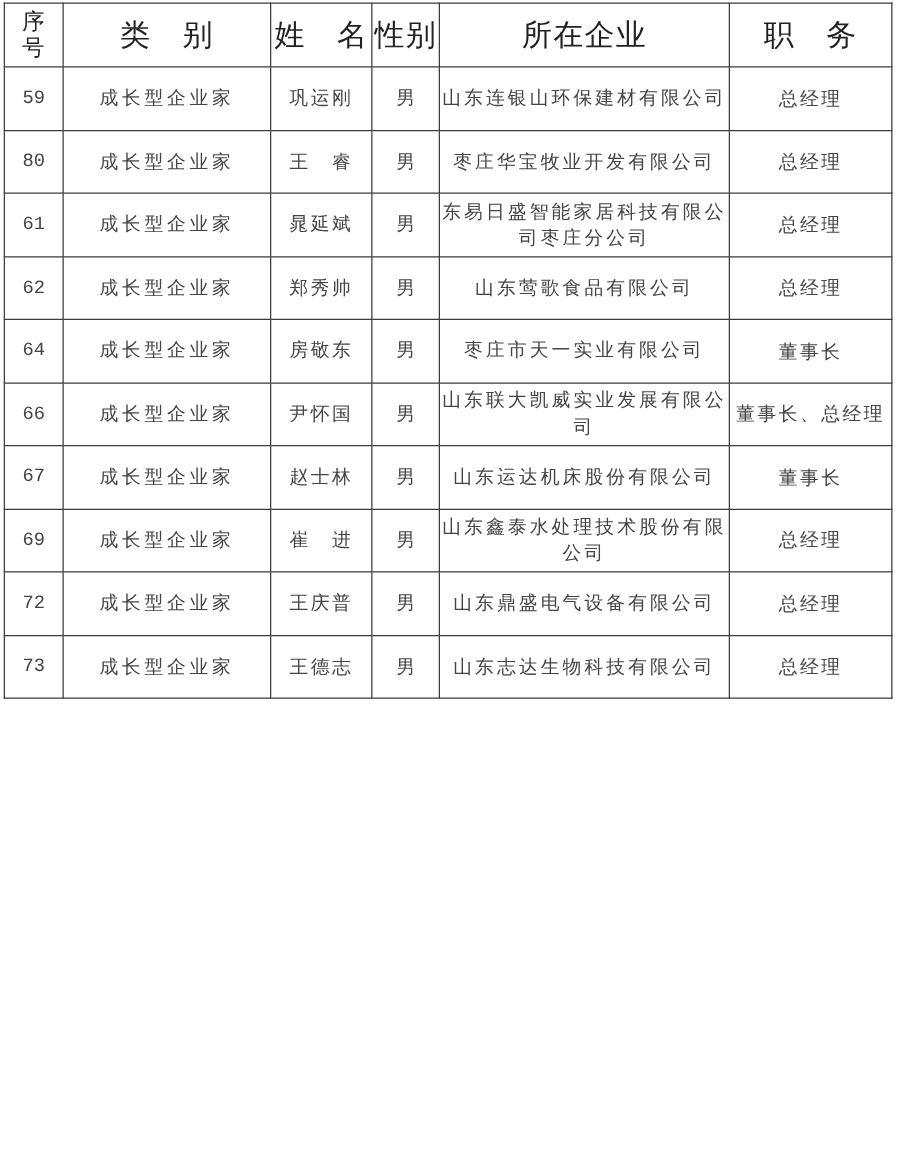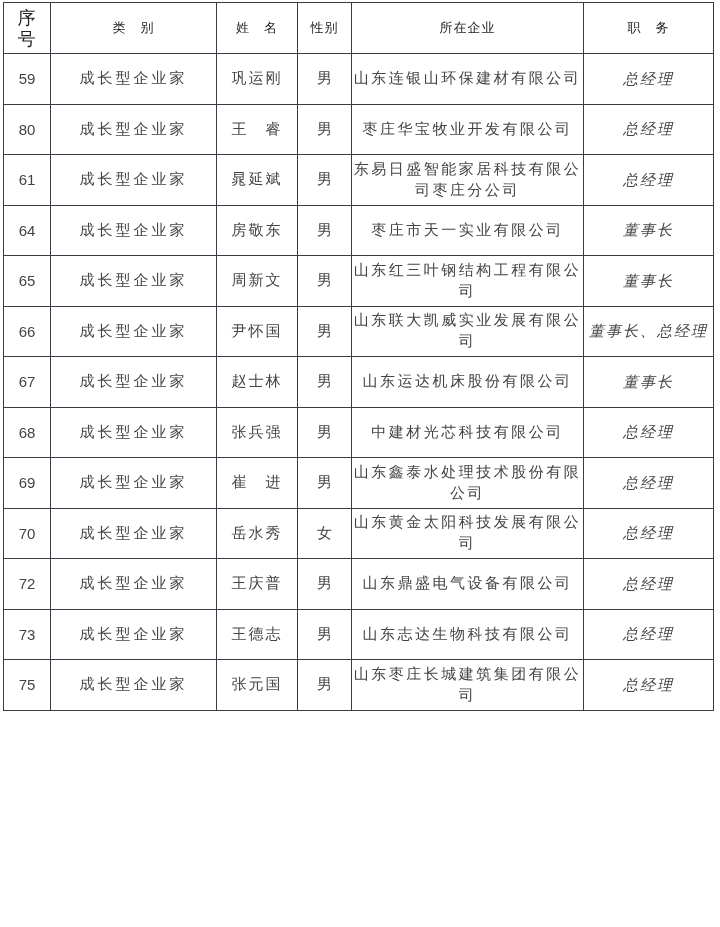--- a/index.html
+++ b/index.html
@@ -11,30 +11,30 @@
     width: 710px;
   }
   table.roster td, table.roster th {
     border: 1.5px solid #3b3b44;
     padding: 0;
     text-align: center; vertical-align: middle;
     font-weight: normal;
     overflow: hidden;
   }
   table.roster th {
-    height: 50px; font-size: 13px; color: #222; letter-spacing: 1px;
+    height: 50px; font-size: 24px; color: #222; letter-spacing: 1px;
   }
   table.roster th.idx { font-size: 18px; line-height: 21px; }
   table.roster td { height: 49.5px; font-size: 15px; color: #444; }
-  td.num { font-family: Liberation Sans, sans-serif; font-size: 15px; }
+  td.num { font-family: Liberation Mono, monospace; font-size: 15px; }
   td.cat { letter-spacing: 3px; font-family: Liberation Mono, monospace; }
   td.name { letter-spacing: 2px; }
   td.company { text-align: left; padding-left: 3px; padding-right: 2px;
                letter-spacing: 2.5px; line-height: 21px; }
-  td.position { letter-spacing: 2px; line-height: 22px; font-style: italic; }
+  td.position { letter-spacing: 2px; line-height: 22px; }
 </style>
 </head>
 <body>
 
 <table class="roster">
   <colgroup>
     <col style="width:47px">
     <col style="width:166px">
     <col style="width:81px">
     <col style="width:54px">
@@ -75,84 +75,68 @@
 
   <tr>
     <td class="num">61</td>
     <td class="cat">成长型企业家</td>
     <td class="name">晁延斌</td>
     <td class="gender">男</td>
     <td class="company">东易日盛智能家居科技有限公司枣庄分公司</td>
     <td class="position">总经理</td>
   </tr>
 
+  <tr>
+    <td class="num">62</td>
+    <td class="cat">成长型企业家</td>
+    <td class="name">郑秀帅</td>
+    <td class="gender">男</td>
+    <td class="company">山东莺歌食品有限公司</td>
+    <td class="position">总经理</td>
+  </tr>
 
 
   <tr>
     <td class="num">64</td>
     <td class="cat">成长型企业家</td>
     <td class="name">房敬东</td>
     <td class="gender">男</td>
     <td class="company">枣庄市天一实业有限公司</td>
     <td class="position">董事长</td>
   </tr>
 
-  <tr>
-    <td class="num">65</td>
-    <td class="cat">成长型企业家</td>
-    <td class="name">周新文</td>
-    <td class="gender">男</td>
-    <td class="company">山东红三叶钢结构工程有限公司</td>
-    <td class="position">董事长</td>
-  </tr>
 
   <tr>
     <td class="num">66</td>
     <td class="cat">成长型企业家</td>
     <td class="name">尹怀国</td>
     <td class="gender">男</td>
     <td class="company">山东联大凯威实业发展有限公司</td>
     <td class="position">董事长、总经理</td>
   </tr>
 
   <tr>
     <td class="num">67</td>
     <td class="cat">成长型企业家</td>
     <td class="name">赵士林</td>
     <td class="gender">男</td>
     <td class="company">山东运达机床股份有限公司</td>
     <td class="position">董事长</td>
   </tr>
 
-  <tr>
-    <td class="num">68</td>
-    <td class="cat">成长型企业家</td>
-    <td class="name">张兵强</td>
-    <td class="gender">男</td>
-    <td class="company">中建材光芯科技有限公司</td>
-    <td class="position">总经理</td>
-  </tr>
 
   <tr>
     <td class="num">69</td>
     <td class="cat">成长型企业家</td>
     <td class="name">崔　进</td>
     <td class="gender">男</td>
     <td class="company">山东鑫泰水处理技术股份有限公司</td>
     <td class="position">总经理</td>
   </tr>
 
-  <tr>
-    <td class="num">70</td>
-    <td class="cat">成长型企业家</td>
-    <td class="name">岳水秀</td>
-    <td class="gender">女</td>
-    <td class="company">山东黄金太阳科技发展有限公司</td>
-    <td class="position">总经理</td>
-  </tr>
 
 
   <tr>
     <td class="num">72</td>
     <td class="cat">成长型企业家</td>
     <td class="name">王庆普</td>
     <td class="gender">男</td>
     <td class="company">山东鼎盛电气设备有限公司</td>
     <td class="position">总经理</td>
   </tr>
@@ -160,22 +144,14 @@
   <tr>
     <td class="num">73</td>
     <td class="cat">成长型企业家</td>
     <td class="name">王德志</td>
     <td class="gender">男</td>
     <td class="company">山东志达生物科技有限公司</td>
     <td class="position">总经理</td>
   </tr>
 
 
-  <tr>
-    <td class="num">75</td>
-    <td class="cat">成长型企业家</td>
-    <td class="name">张元国</td>
-    <td class="gender">男</td>
-    <td class="company">山东枣庄长城建筑集团有限公司</td>
-    <td class="position">总经理</td>
-  </tr>
 </tbody>
 </table>
 
 </body></html>

